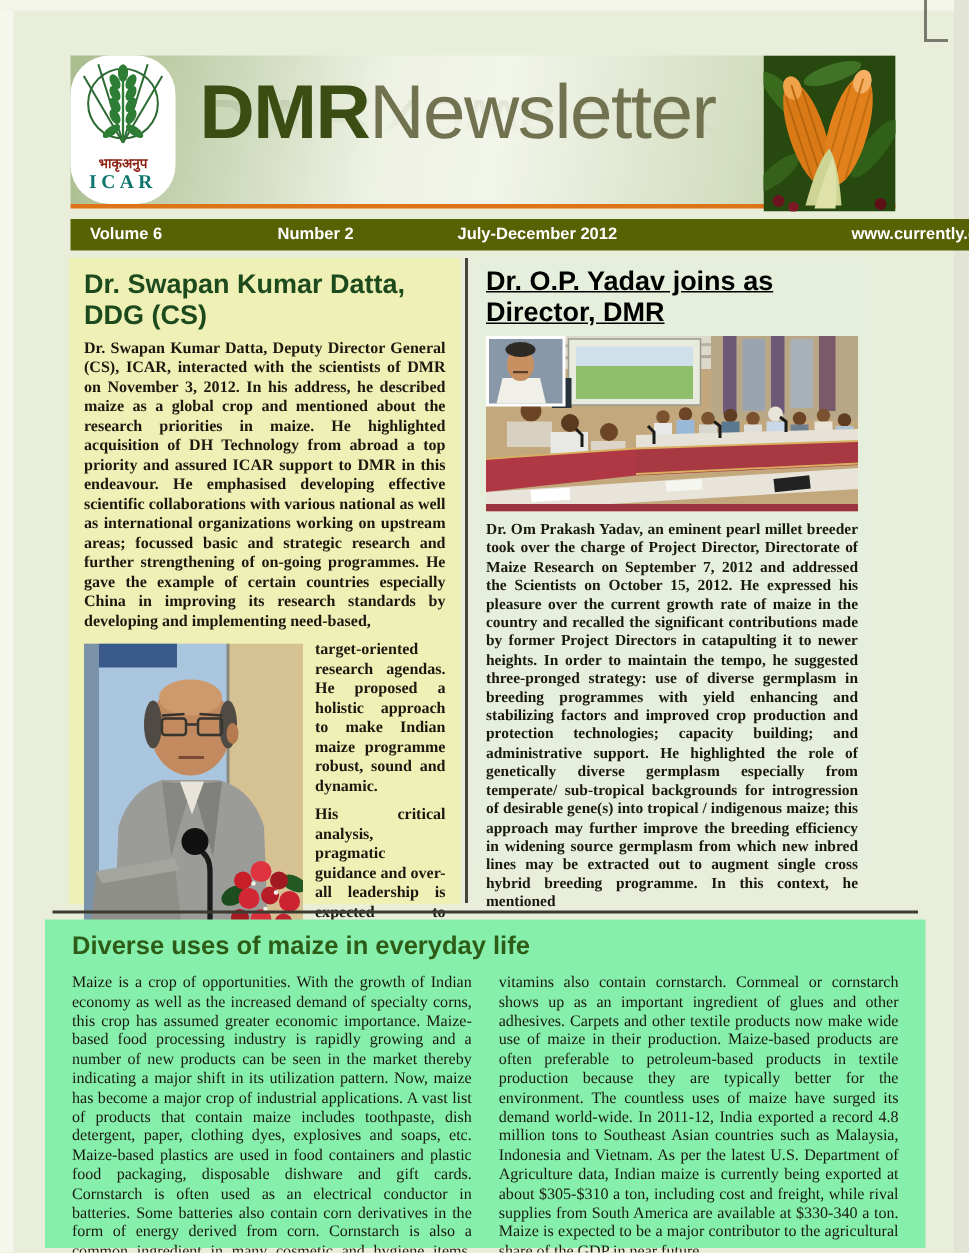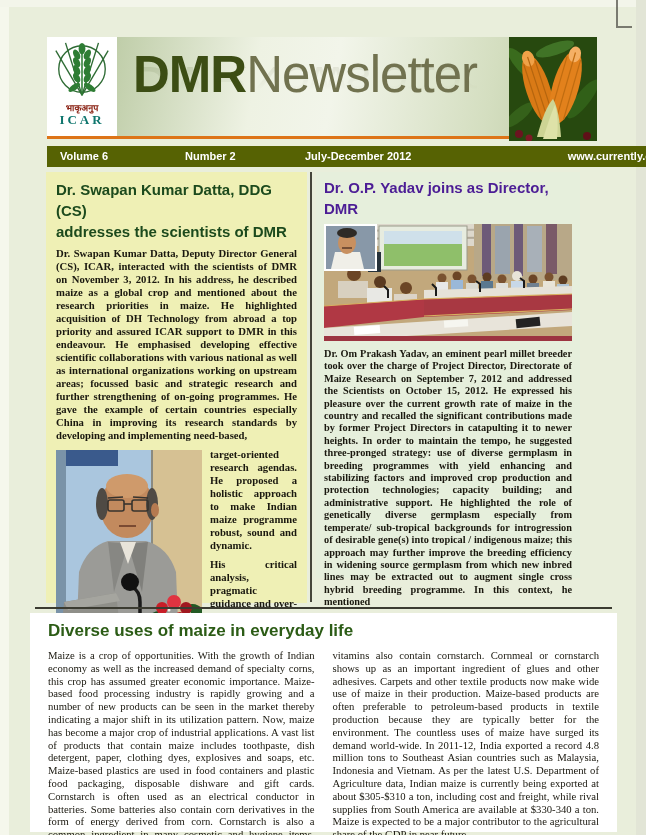--- a/index.html
+++ b/index.html
@@ -14,21 +14,21 @@
   .scan-mark{position:absolute;right:14px;top:0;width:14px;height:26px;border-left:2px solid #4a4a42;border-bottom:2px solid #4a4a42;opacity:.7;}
 
   
   .banner{
     position:absolute;left:47px;top:37px;width:550px;height:99px;
     background:linear-gradient(100deg,#a9bc8d 0%,#eef2e3 38%,#f2f5ea 52%,#d4dec0 80%,#b7c79d 100%);
     border-bottom:3px solid #dd7418;
   }
   .logo-box{
     position:absolute;left:0;top:0;width:70px;height:99px;background:#ffffff;
-    text-align:center;box-sizing:border-box;padding-top:2px;
+    text-align:center;box-sizing:border-box;padding-top:2px;border-radius:26px;
   }
   .logo-hindi{display:block;font-size:9px;font-weight:bold;color:#8b2315;line-height:10px;margin-top:-2px;font-family:"Liberation Serif",serif;}
   .logo-acronym{display:block;font-size:13px;font-weight:bold;color:#0f766e;letter-spacing:3px;line-height:14px;font-family:"Liberation Serif",serif;}
   .brand{
     position:absolute;left:86px;top:12px;white-space:nowrap;
     font-size:51px;line-height:1;letter-spacing:-1px;
   }
   .brand-bold{font-weight:bold;color:#3c4d14;}
   .brand-light{font-weight:normal;color:#71724f;}
   .brand-reflection{
@@ -53,23 +53,23 @@
 
   
   .panel-left{
     position:absolute;left:46px;top:172px;width:261px;height:431px;
     background:#eff0b5;box-sizing:border-box;padding:7px 10px;
   }
   .panel-right{
     position:absolute;left:316px;top:172px;width:264px;height:406px;
     background:#e6efdc;box-sizing:border-box;padding:5px 8px;
   }
-  .article-title{margin:0 0 5px 0;font-size:15px;line-height:21px;font-weight:bold;}
+  .article-title{margin:0 0 5px 0;font-size:18px;line-height:21px;font-weight:bold;}
   .title-green{color:#1c4a1d;}
-  .title-dark{color:#4c1d95;}
+  .title-dark{color:#000000;text-decoration:underline;}
   .article-title span{display:block;}
   .body-text{
     font-family:"Liberation Serif",serif;color:#1a180f;
     text-align:justify;
     font-weight:bold;
   }
   .panel-left .body-text{font-size:10.7px;line-height:13px;}
   .panel-right .body-text{font-size:10.3px;line-height:12.4px;}
   .body-text p{margin:0 0 6px 0;}
   .wrap-block{overflow:hidden;}
@@ -79,21 +79,21 @@
     display:block;text-align:right;font-size:8.5px;font-style:italic;
     color:#3a381f;font-family:"Liberation Serif",serif;margin-top:2px;
   }
 
   .divider-v{position:absolute;left:310px;top:172px;width:2px;height:430px;background:#45453a;}
   .divider-h{position:absolute;left:35px;top:607px;width:577px;height:2px;background:#3b3b31;}
 
   
   .panel-bottom{
     position:absolute;left:30px;top:613px;width:587px;height:219px;
-    background:#ffffff;box-sizing:border-box;padding:8px 18px;
+    background:#86efac;box-sizing:border-box;padding:8px 18px;
   }
   .bottom-title{margin:0 0 8px 0;font-size:17px;font-weight:bold;color:#2c5c16;}
   .bottom-cols{display:flex;gap:18px;}
   .bottom-col{
     flex:1;font-family:"Liberation Serif",serif;font-size:10.7px;line-height:12.8px;
     color:#1a180f;text-align:justify;
   }
 </style>
 </head>
 <body>
@@ -172,21 +172,20 @@
 <div class="info-bar">
   <span class="ib-volume">Volume 6</span>
   <span class="ib-number">Number 2</span>
   <span class="ib-period">July-December 2012</span>
   <span class="ib-site">www.currently.org</span>
 </div>
 
 <div class="panel-left">
   <h2 class="article-title title-green">
     <span>Dr. Swapan Kumar Datta, DDG (CS)</span>
-    <span>addresses the scientists of DMR</span>
   </h2>
   <div class="body-text">
     <p>Dr. Swapan Kumar Datta, Deputy Director General (CS), ICAR, interacted with the scientists of DMR on November 3, 2012. In his address, he described maize as a global crop and mentioned about the research priorities in maize. He highlighted acquisition of DH Technology from abroad a top priority and assured ICAR support to DMR in this endeavour. He emphasised developing effective scientific collaborations with various national as well as international organizations working on upstream areas; focussed basic and strategic research and further strengthening of on-going programmes. He gave the example of certain countries especially China in improving its research standards by developing and implementing need-based,</p>
     <div class="wrap-block">
       <svg class="photo-left" viewBox="0 0 146 196">
         <rect width="146" height="196" fill="#d6c193"></rect>
         <rect x="0" y="0" width="10" height="196" fill="#7a93a8"></rect>
         <rect x="10" y="0" width="86" height="196" fill="#aac6de"></rect>
         <rect x="10" y="0" width="52" height="16" fill="#3a5a8c"></rect>
         <line x1="96" y1="0" x2="96" y2="196" stroke="#8a8a80" stroke-width="2"></line>

